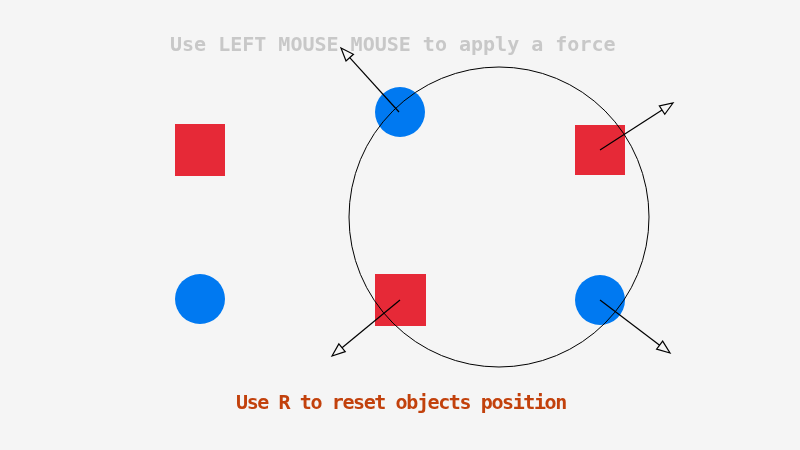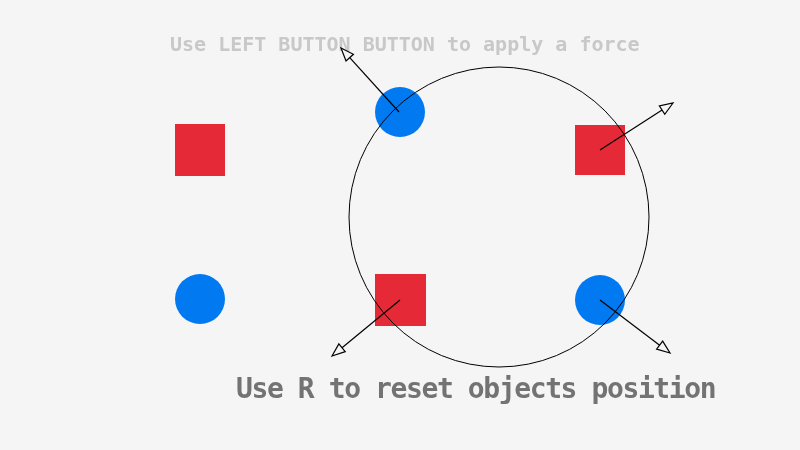--- a/index.html
+++ b/index.html
@@ -28,38 +28,38 @@
   .instruction.top {
     left: 170px;
     top: 33px;
     font-size: 20px;
     line-height: 22px;
     letter-spacing: 0px;
     color: #C8C8C8;
   }
   .instruction.bottom {
     left: 236px;
-    top: 378px;
-    font-size: 28px;
+    top: 391px;
+    font-size: 20px;
     line-height: 22px;
     letter-spacing: -1.4px;
-    color: #737373;
+    color: #c2410c;
   }
   svg.scene {
     position: absolute;
     left: 0;
     top: 0;
     z-index: 2;
   }
 </style>
 </head>
 <body>
 
 <div class="stage">
-  <div class="instruction top">Use LEFT BUTTON BUTTON to apply a force</div>
+  <div class="instruction top">Use LEFT MOUSE MOUSE to apply a force</div>
   <div class="instruction bottom">Use R to reset objects position</div>
   <svg id="scene" class="scene" xmlns="http://www.w3.org/2000/svg" width="800" height="450" viewBox="0 0 800 450">
       <rect x="175" y="124" width="50" height="52" fill="#E62937"></rect>
       <rect x="575" y="125" width="50" height="50" fill="#E62937"></rect>
       <rect x="375" y="274" width="51" height="52" fill="#E62937"></rect>
       <circle cx="400" cy="112" r="25" fill="#0079F1"></circle>
       <circle cx="200" cy="299" r="25" fill="#0079F1"></circle>
       <circle cx="600" cy="300" r="25" fill="#0079F1"></circle>
       <circle cx="499" cy="217" r="150" fill="none" stroke="#000000" stroke-width="1"></circle>
       <line x1="399" y1="112" x2="349.7297525216052" y2="57.632830368667776" stroke="#000000" stroke-width="1.2"></line>

